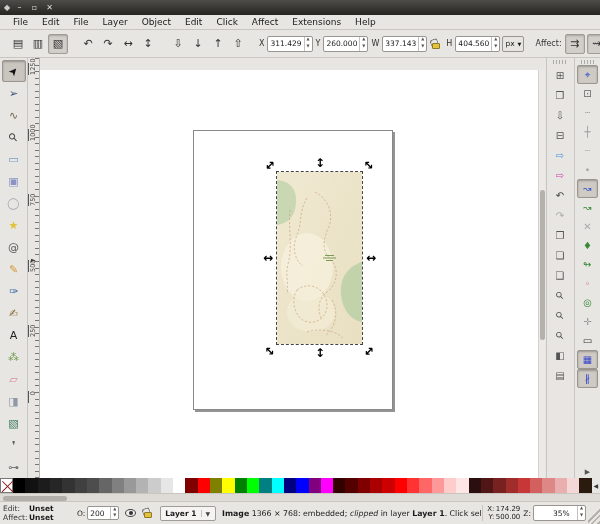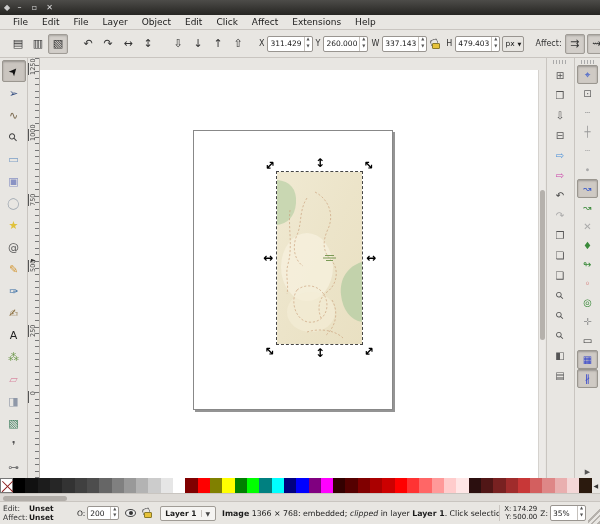--- a/index.html
+++ b/index.html
@@ -118,21 +118,21 @@
   .lock2 { margin-left:5px; }
   #layerbox { display:flex; align-items:center; margin-left:5px; background:#f5f4f2; border:1px solid #a09c96;
     border-radius:2px; height:15px; padding:0 2px; gap:3px; }
   #layerbox .ly { font-size:7.5px; font-weight:bold; padding:0 2px; }
   #layerbox .dd { border-left:1px solid #c5c1bc; padding:0 3px; font-size:6px; color:#444; }
   #statusmsg { flex:1; margin-left:6px; white-space:nowrap; overflow:hidden; font-size:7.8px; }
   #statusmsg b { font-weight:bold; } #statusmsg i { font-style:italic; }
   #coords { display:grid; grid-template-columns:8px 26px; line-height:8px; text-align:right; font-size:7px;
     border-left:1px solid #c9c5c0; padding:0 3px; }
   #zoombox { display:flex; align-items:center; gap:2px; padding-right:2px; }
-  #zoombox .entry { height:16px; } #zoombox .val { min-width:26px; }
+  #zoombox .entry { height:16px;padding-left:17px; } #zoombox .val { min-width:26px; }
   #rgrip { width:12px; height:100%; background:linear-gradient(135deg, transparent 55%, #b5b1ac 55%, #b5b1ac 62%, transparent 62%, transparent 72%, #b5b1ac 72%, #b5b1ac 79%, transparent 79%, transparent 89%, #b5b1ac 89%); }
 </style>
 </head>
 <body>
 
 <div id="app" data-name="inkscape-window">
 
   <div id="titlebar" data-name="title-bar">
     <span class="ticon" data-name="app-icon">◆</span>
     <span class="wbtns">
@@ -222,21 +222,21 @@
           <span class="spin" data-name="w-spinner">
             <span>▲</span>
             <span>▼</span>
           </span>
         </span>
       <span class="lockbtn" data-name="lock-ratio-toggle">
           <span class="lock" data-name="lock-open-icon"></span>
         </span>
       <span class="flabel" data-name="h-label">H</span>
       <span class="entry" data-name="h-field">
-          <span class="val">479.403</span>
+          <span class="val">404.560</span>
           <span class="spin" data-name="h-spinner">
             <span>▲</span>
             <span>▼</span>
           </span>
         </span>
       <span class="unitbox" data-name="unit-select">
           <span>px</span>
           <span style="font-size:5px">▼</span>
         </span>
     </span>

